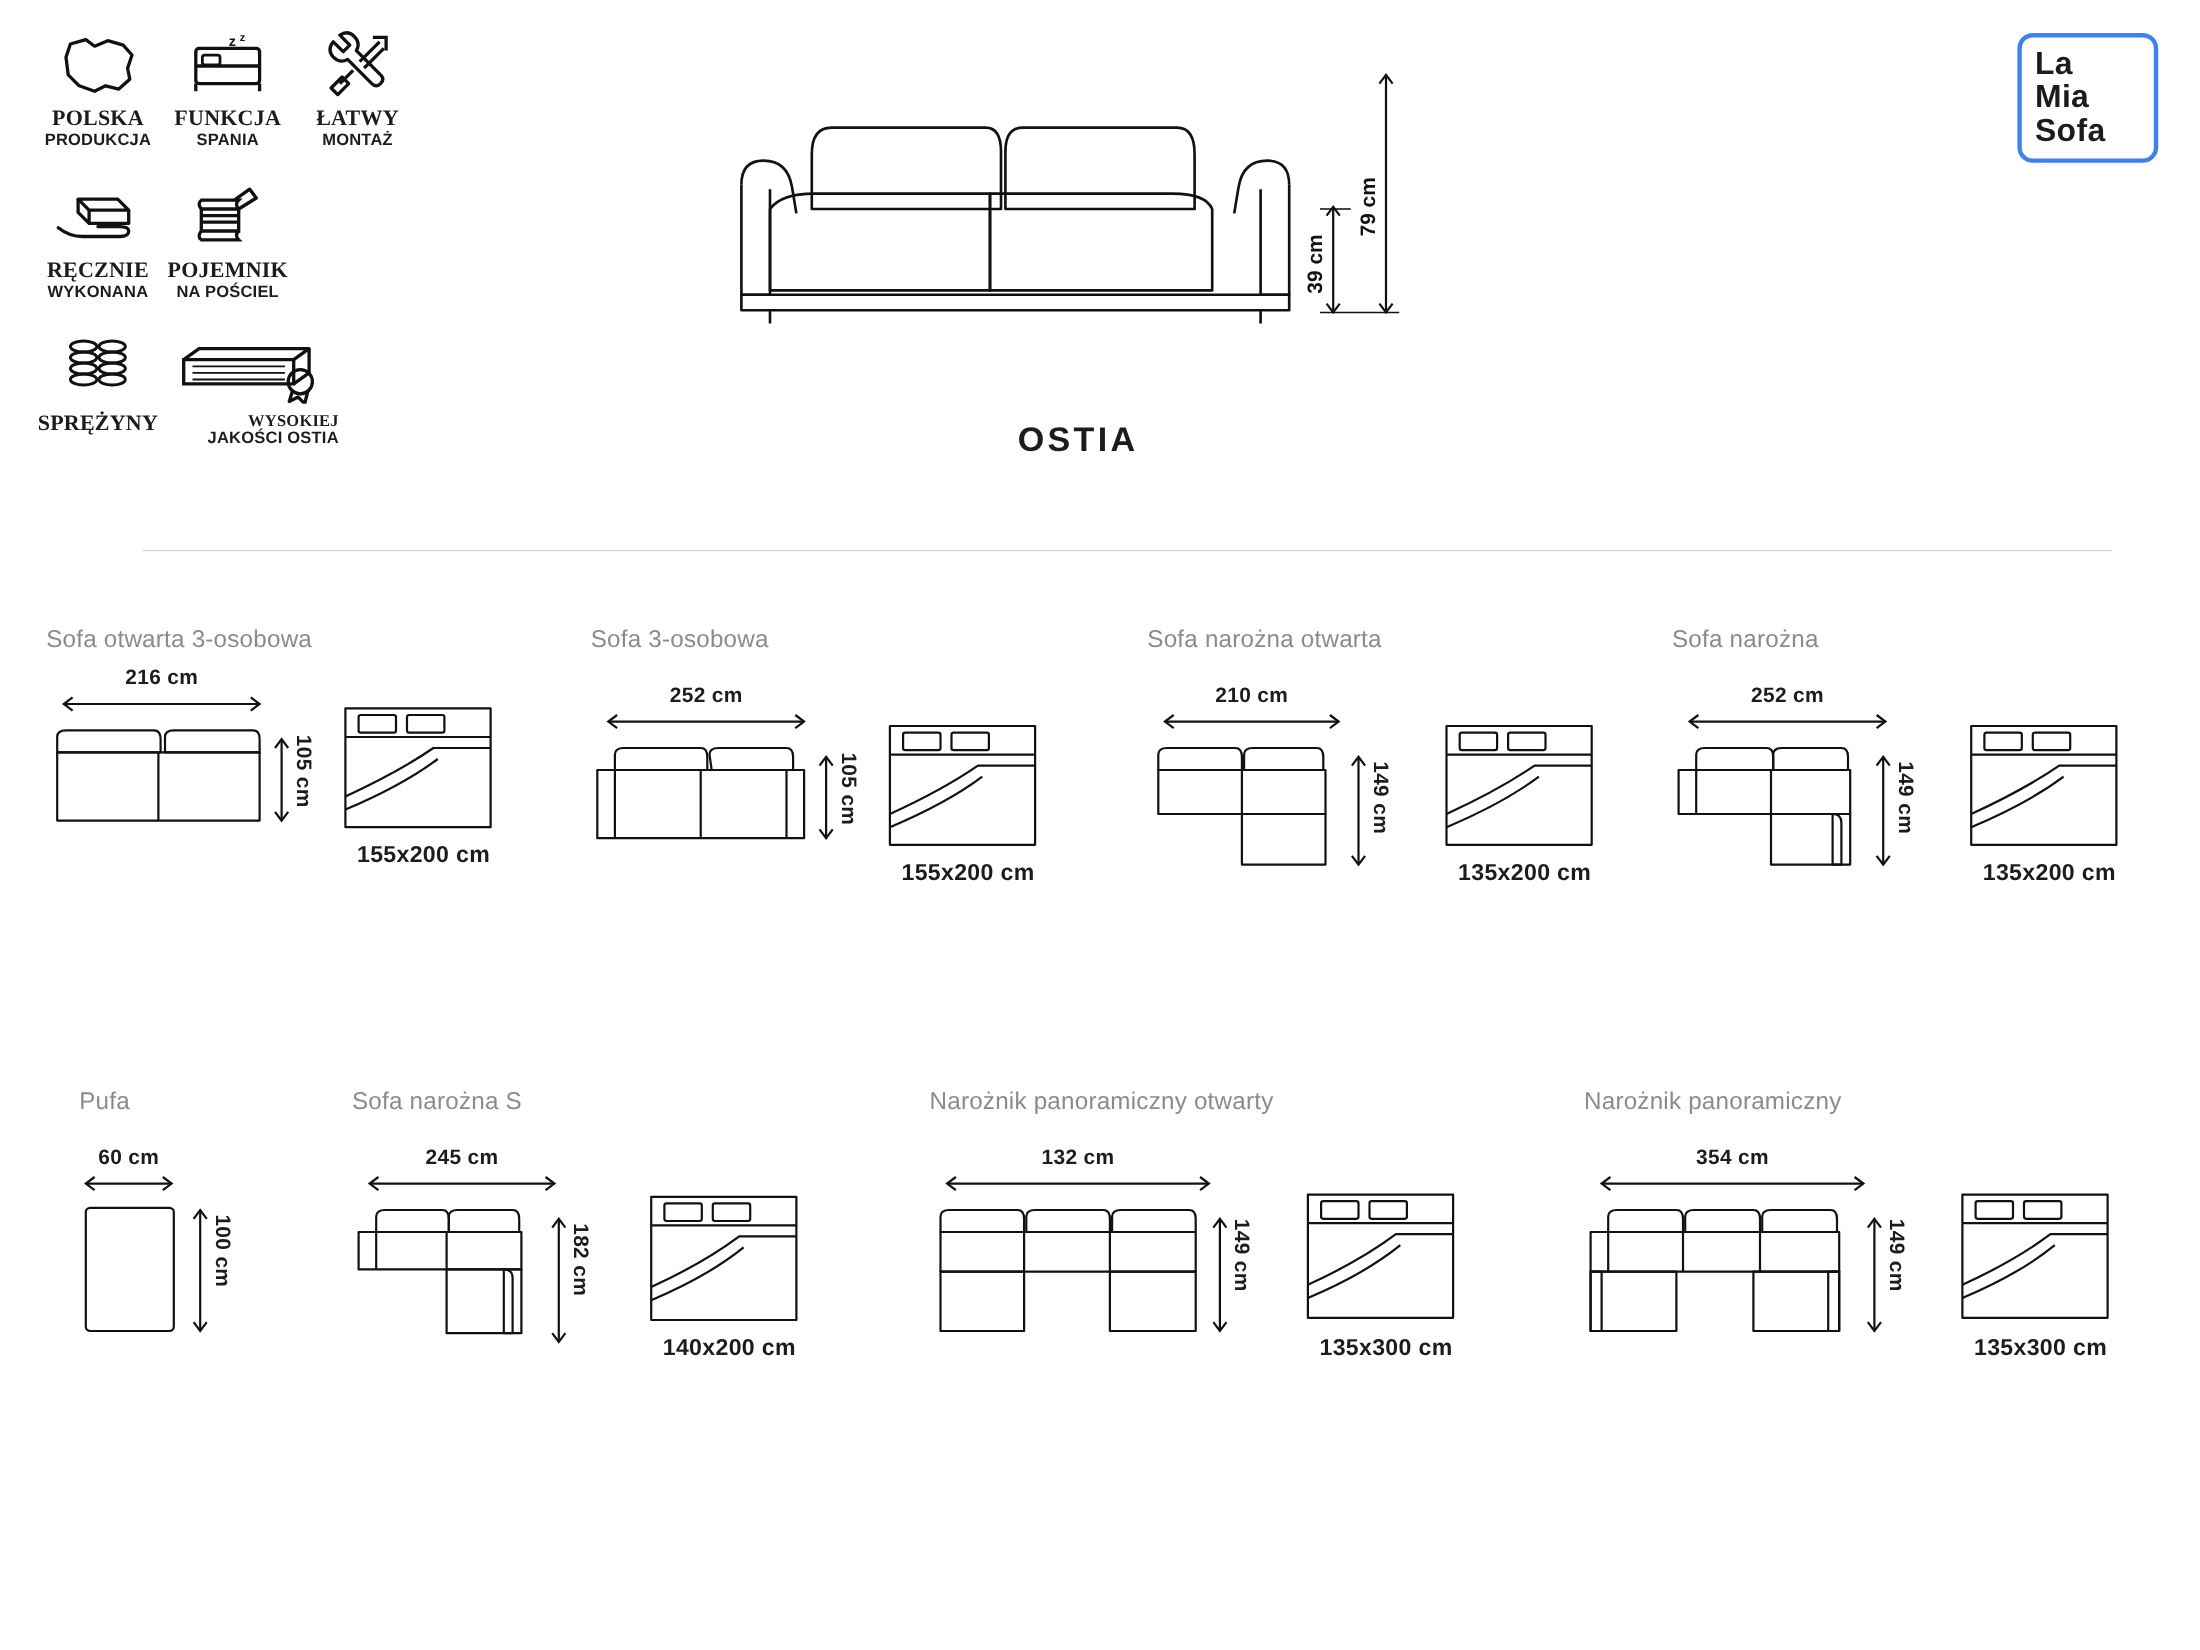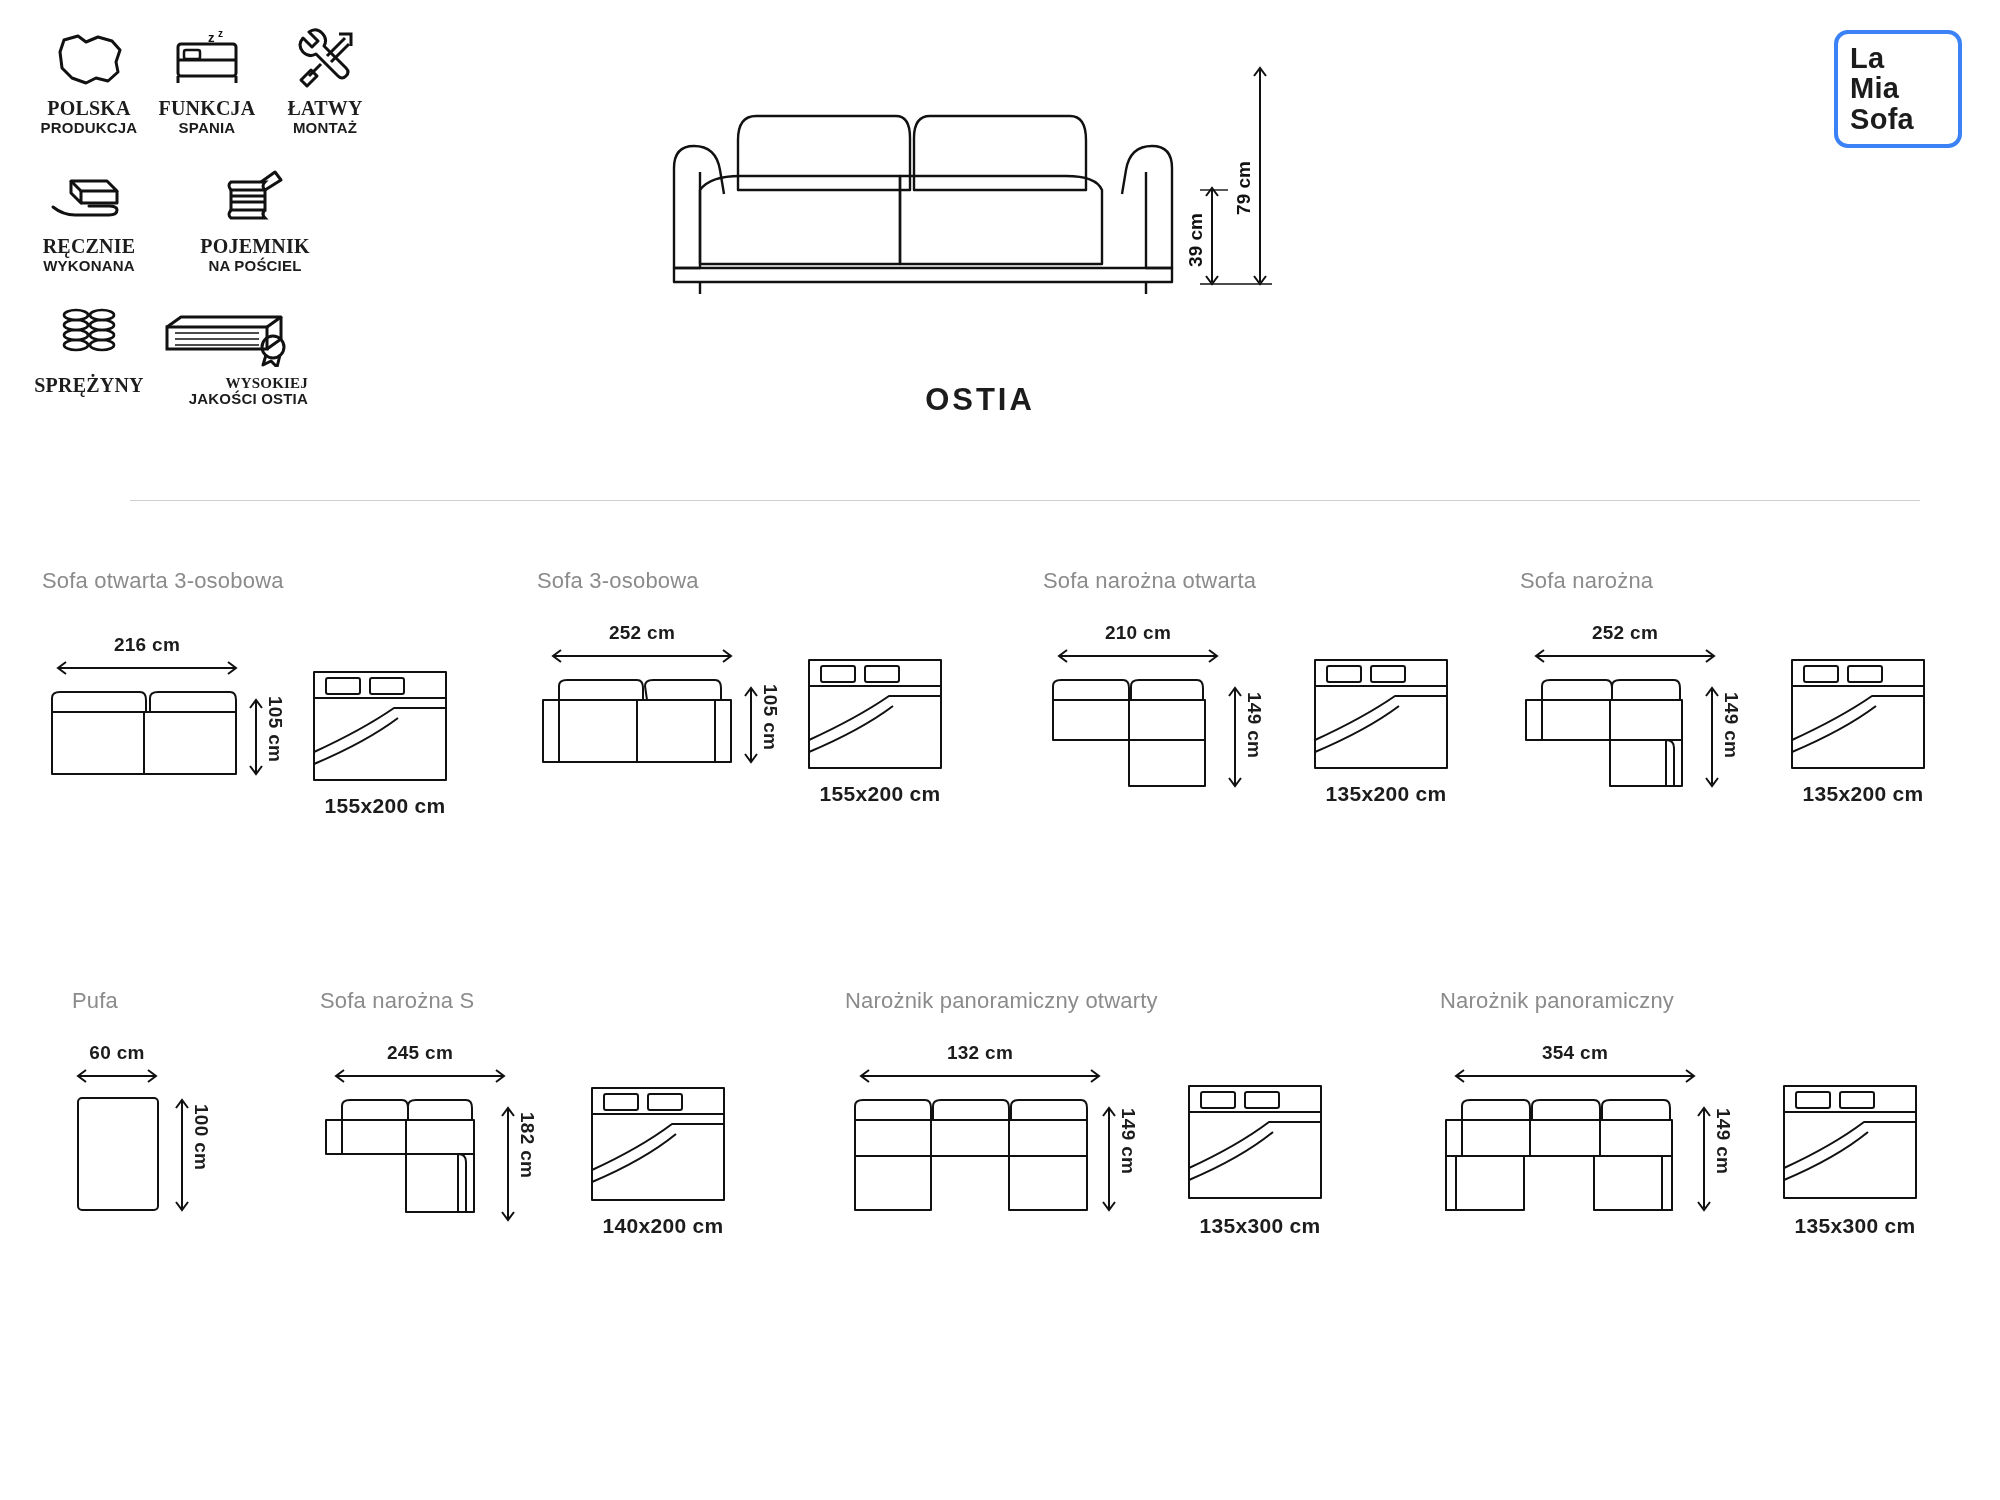--- a/index.html
+++ b/index.html
@@ -177,21 +177,21 @@
             <path d="M56 10 l-18 18 M60 16 l-18 18 M20 48 l12 -12" fill="none" stroke="#111" stroke-width="3"></path>
             <path d="M50 6 l12 0 l0 12" fill="none" stroke="#111" stroke-width="3"></path>
             <path d="M12 52 l10 -10 l6 6 l-10 10 z" fill="none" stroke="#111" stroke-width="3" stroke-linejoin="round"></path>
           </svg>
         </div>
         <div class="l1">ŁATWY</div>
         <div class="l2">MONTAŻ</div>
       </div>
     </div>
 
-    <div class="feat-row" style="margin-top:14px;gap:48px;">
+    <div class="feat-row" style="margin-top:14px;">
       <div class="feat">
         <div class="ico">
           <svg width="84" height="60" viewBox="0 0 84 60">
             <path d="M24 14 h36 l10 10 h-36 z" fill="none" stroke="#111" stroke-width="3" stroke-linejoin="round"></path>
             <path d="M24 14 v12 l10 10 v-12" fill="none" stroke="#111" stroke-width="3" stroke-linejoin="round"></path>
             <path d="M34 36 h36 v-12" fill="none" stroke="#111" stroke-width="3" stroke-linejoin="round"></path>
             <path d="M6 40 q10 8 22 8 h34 q8 0 8 -5 q0 -4 -8 -4 h-20" fill="none" stroke="#111" stroke-width="3" stroke-linecap="round"></path>
           </svg>
         </div>
         <div class="l1">RĘCZNIE</div>
@@ -290,21 +290,21 @@
       <text x="590" y="148" font-family="Liberation Sans" font-size="19" font-weight="bold" fill="#111" transform="rotate(-90 590 148)" text-anchor="middle" id="heroH">79 cm</text>
       <text x="542" y="200" font-family="Liberation Sans" font-size="19" font-weight="bold" fill="#111" transform="rotate(-90 542 200)" text-anchor="middle" id="heroS">39 cm</text>
     </svg>
   </div>
 
   <div class="hero-title">OSTIA</div>
   <div class="divider"></div>
 
   <div class="variant" style="left:42px; top:568px;">
     <div class="v-title">Sofa otwarta 3-osobowa</div>
-    <div class="v-body" style="margin-top:40px;">
+    <div class="v-body" style="margin-top:12px;">
       <div class="dim-top" style="width:190px; margin-left:10px;">216 cm</div>
       <svg width="190" height="24" style="margin-left:10px;">
         <g stroke="#111" stroke-width="2" fill="none">
           <path d="M6 12 h178"></path>
             <path d="M14 6 l-8 6 l8 6"></path>
             <path d="M176 6 l8 6 l-8 6"></path>
         </g>
       </svg>
       <svg width="230" height="110" style="margin-top:4px;">
         <g fill="none" stroke="#111" stroke-width="2" stroke-linejoin="round">

